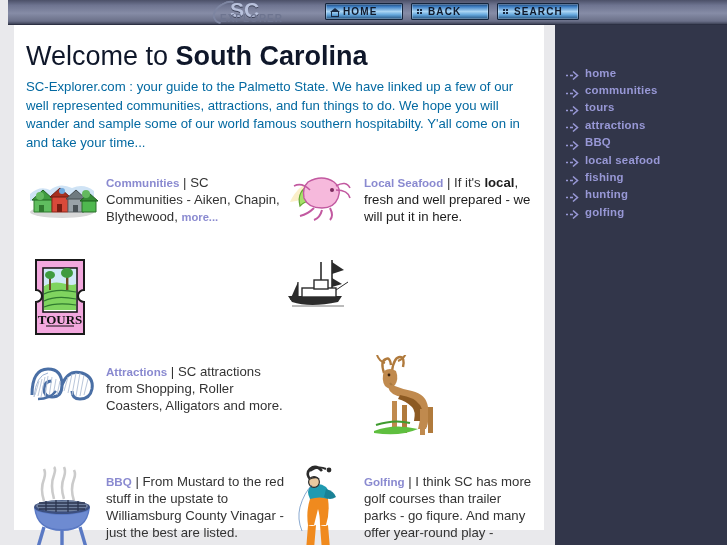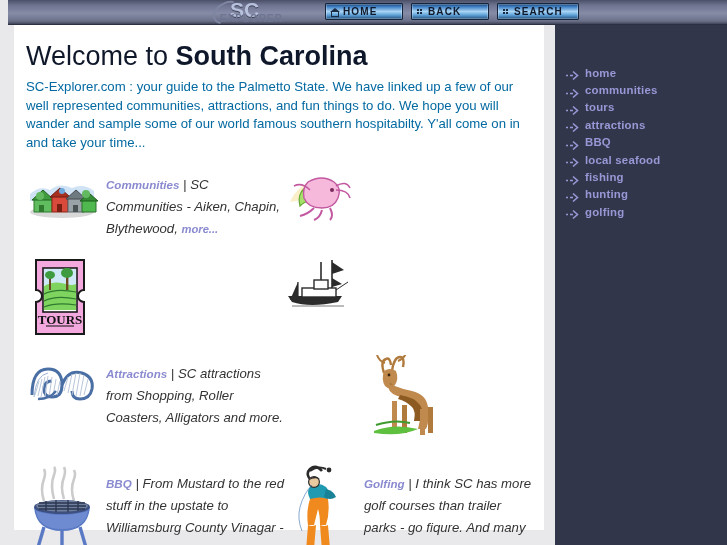--- a/index.html
+++ b/index.html
@@ -128,22 +128,22 @@
   .cell { display: flex; align-items: flex-start; padding-bottom: 10px; }
   .cell.r1 { height: 80px; }
   .cell.r2 { height: 89px; }
   .cell.r3 { height: 100px; justify-content: center; }
   .cell.r4 { height: 105px; }
 
   .thumb { flex: 0 0 auto; width: 74px; margin-right: 6px; position: relative; }
   .thumb svg { display: block; }
 
   .desc {
-    font-size: 13.2px; line-height: 22px; color: #1c1c1c;
-    font-family: "Liberation Sans", sans-serif; padding-top: 8px; font-style: italic;
+    font-size: 13.2px; line-height: 17px; color: #1c1c1c;
+    font-family: "Liberation Sans", sans-serif; padding-top: 8px;
   }
   .desc a {
     color: #8a8ad0; text-decoration: none; font-weight: bold; font-size: 11.6px;
   }
   .desc a.more { font-size: 11.2px; }
   .desc b { font-weight: bold; }
   .sep { color: #333; }
 
   
   .side-list { padding: 39px 0 0 0; margin: 0; list-style: none; }
@@ -240,20 +240,21 @@
             <path d="M24 16 q14 -8 26 0 q8 6 4 16 q-4 10 -16 10 q-14 0 -18 -10 q-2 -10 4 -16 z" fill="#f6b9dc" stroke="#c259a0" stroke-width="1.4"></path>
             <path d="M30 42 q-6 6 -14 8" stroke="#c259a0" stroke-width="2" fill="none"></path>
             <path d="M38 44 q-2 8 -8 10" stroke="#c259a0" stroke-width="2" fill="none"></path>
             <path d="M46 42 q4 8 0 12" stroke="#c259a0" stroke-width="2" fill="none"></path>
             <path d="M52 20 q10 -6 14 2" stroke="#c259a0" stroke-width="1.6" fill="none"></path>
             <path d="M52 24 q12 0 14 8" stroke="#c259a0" stroke-width="1.6" fill="none"></path>
             <path d="M26 24 q-8 -8 -16 -4" stroke="#c259a0" stroke-width="1.6" fill="none"></path>
             <circle cx="48" cy="24" r="2" fill="#7a2b5c"></circle>
           </svg>
         </div>
+        <div class="desc"><a href="#">Local Seafood</a><span class="sep"> | If it's </span><b>local</b><span>, fresh and well prepared - we will put it in here.</span></div>
       </div>
 
       <div class="cell r2">
         <div class="thumb">
           <svg width="68" height="82" viewBox="0 0 68 82">
             <path d="M10 4 h48 v30 a6 6 0 0 0 0 12 v32 h-48 v-32 a6 6 0 0 0 0 -12 z" fill="#f3a8de" stroke="#1a1a1a" stroke-width="2"></path>
             <rect x="17" y="12" width="34" height="44" fill="#ffffff" stroke="#1a1a1a" stroke-width="1.6"></rect>
             <rect x="18" y="13" width="32" height="16" fill="#cfe8f7"></rect>
             <path d="M18 30 q10 -6 22 -2 q6 2 10 0 l0 26 l-32 0 z" fill="#7fd45f"></path>
             <path d="M18 38 q12 -6 32 -2" stroke="#2f7a2f" stroke-width="1.2" fill="none"></path>

